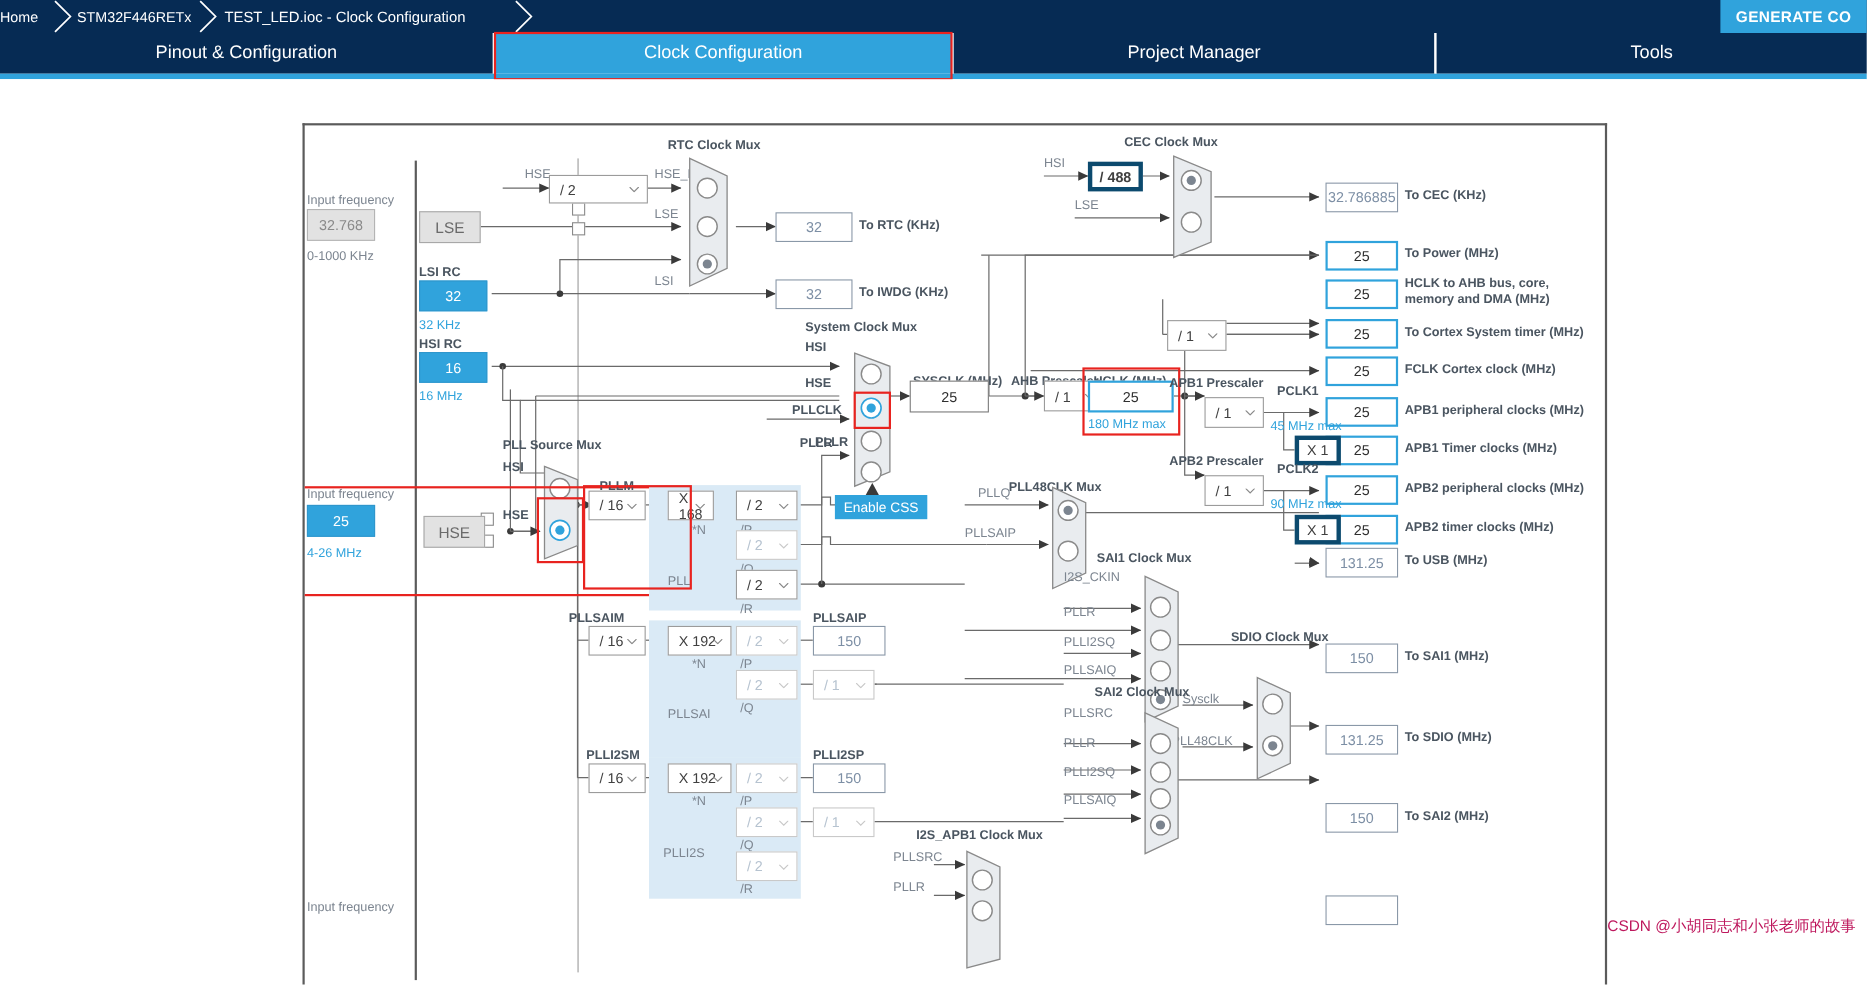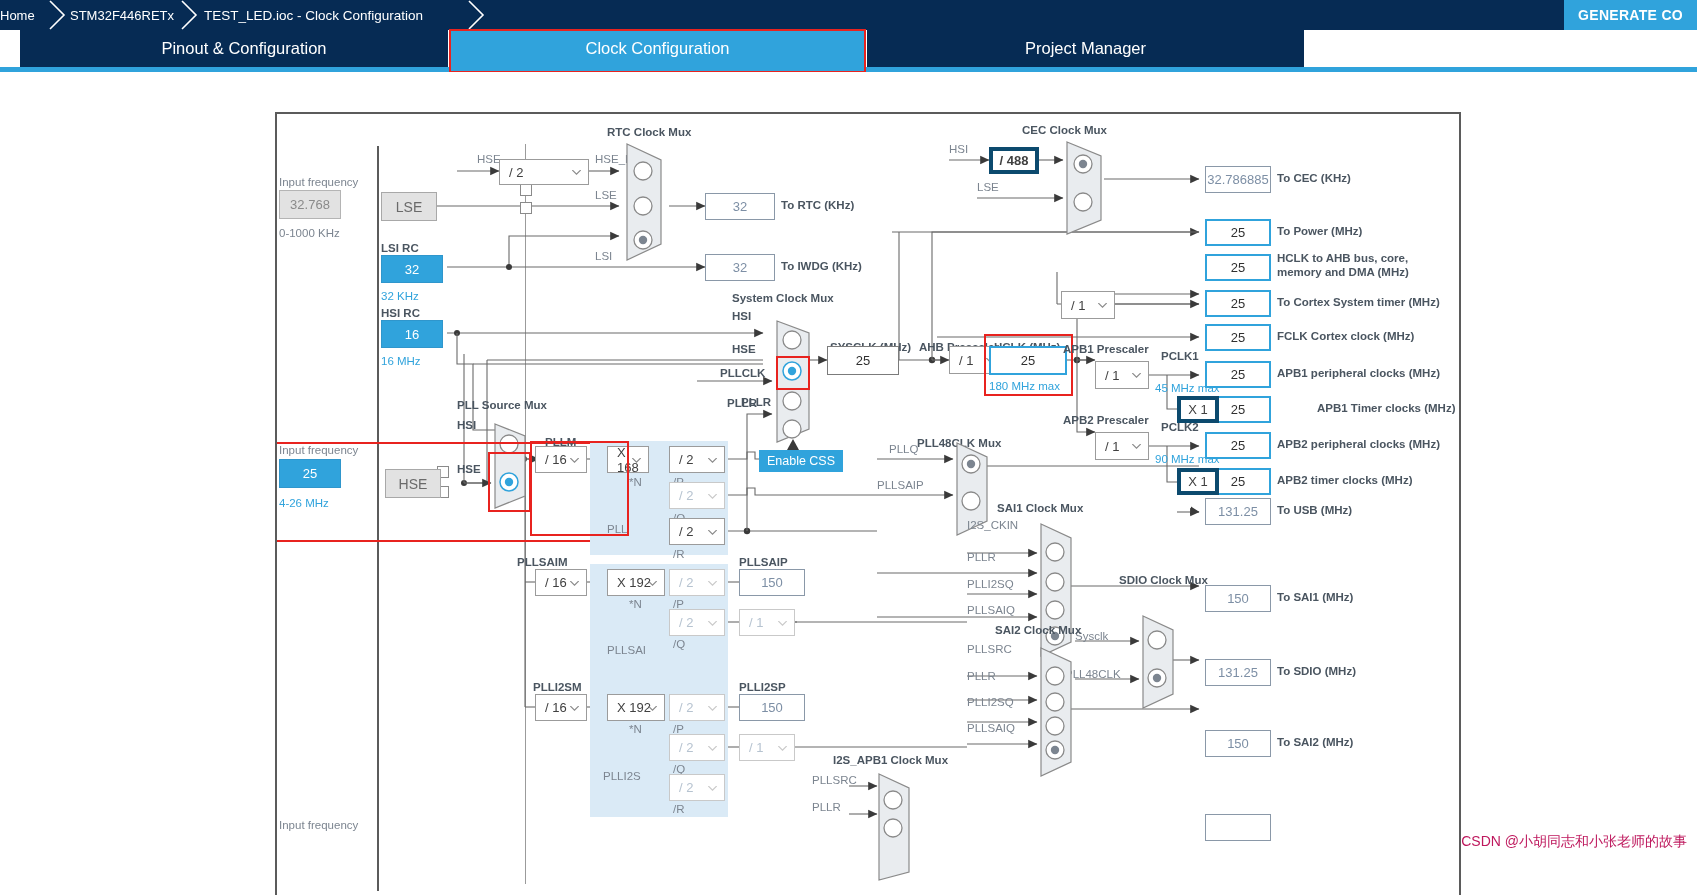--- a/index.html
+++ b/index.html
@@ -91,32 +91,35 @@
     <svg width="26" height="30" viewBox="0 0 26 30">
         <path d="M2 1 L16 15 L2 29" fill="none" stroke="#ffffff" stroke-width="1.6"></path>
       </svg>
   </div>
   <div class="genbtn">
     <span>GENERATE CO</span>
   </div>
 </div>
 
 <div class="tabbar">
-  <div class="tab" style="left:0px;width:448px;margin-left:20px;">
+  <div class="tab" style="left:0px;width:448px;">
     <span>Pinout &amp; Configuration</span>
   </div>
   <div class="tabsep" style="left:448px;"></div>
   <div class="tab active" style="left:450px;width:415px;">
     <span>Clock Configuration</span>
   </div>
   <div class="tabsep" style="left:865px;"></div>
   <div class="tab" style="left:867px;width:437px;">
     <span>Project Manager</span>
   </div>
   <div class="tabsep" style="left:1304px;"></div>
+  <div class="tab" style="left:1306px;width:391px;">
+    <span>Tools</span>
+  </div>
 </div>
 <div class="tabunderline"></div>
 <div class="tab-redbox"></div>
 
 <div class="toolbar">
   <div class="tbicon" style="left:586px;">
     <svg width="20" height="20" viewBox="0 0 20 20">
         <path d="M13 6 H6 V3 L2 7 L6 11 V8 H12 A3 3 0 0 1 12 14 H5" fill="none" stroke="#30a3dc" stroke-width="1.5"></path>
       </svg>
   </div>
@@ -405,21 +408,21 @@
   <div class="lbl dark" style="left:1000px;top:216px;">FCLK Cortex clock (MHz)</div>
 
   <div class="blk blk-out-active" style="left:928px;top:247px;width:66px;height:27px;">
     <span>25</span>
   </div>
   <div class="lbl dark" style="left:1000px;top:253px;">APB1 peripheral clocks (MHz)</div>
 
   <div class="blk blk-out-active" style="left:928px;top:282px;width:66px;height:27px;">
     <span>25</span>
   </div>
-  <div class="lbl dark" style="left:1000px;top:288px;margin-left:40px;">APB1 Timer clocks (MHz)</div>
+  <div class="lbl dark" style="left:1000px;top:288px;">APB1 Timer clocks (MHz)</div>
 
   <div class="blk blk-out-active" style="left:928px;top:318px;width:66px;height:27px;">
     <span>25</span>
   </div>
   <div class="lbl dark" style="left:1000px;top:324px;">APB2 peripheral clocks (MHz)</div>
 
   <div class="blk blk-out-active" style="left:928px;top:354px;width:66px;height:27px;">
     <span>25</span>
   </div>
   <div class="lbl dark" style="left:1000px;top:360px;">APB2 timer clocks (MHz)</div>

